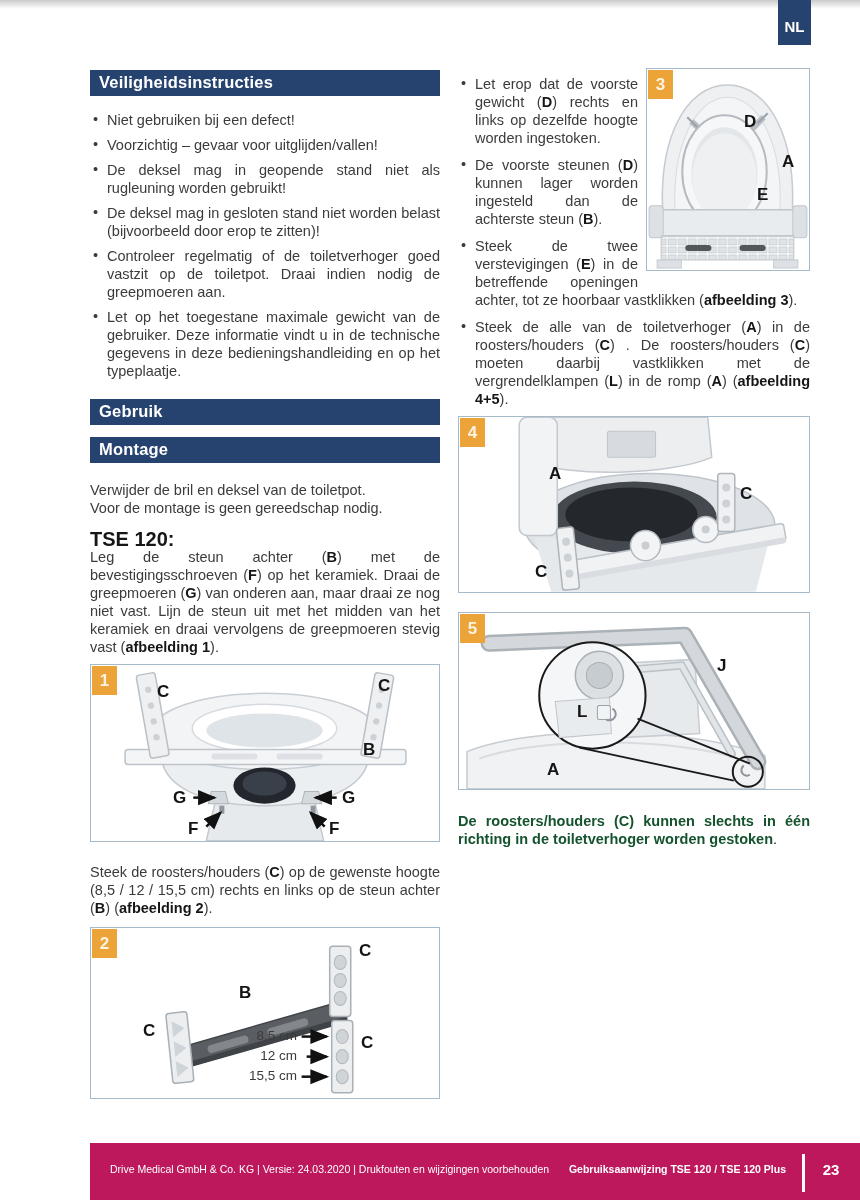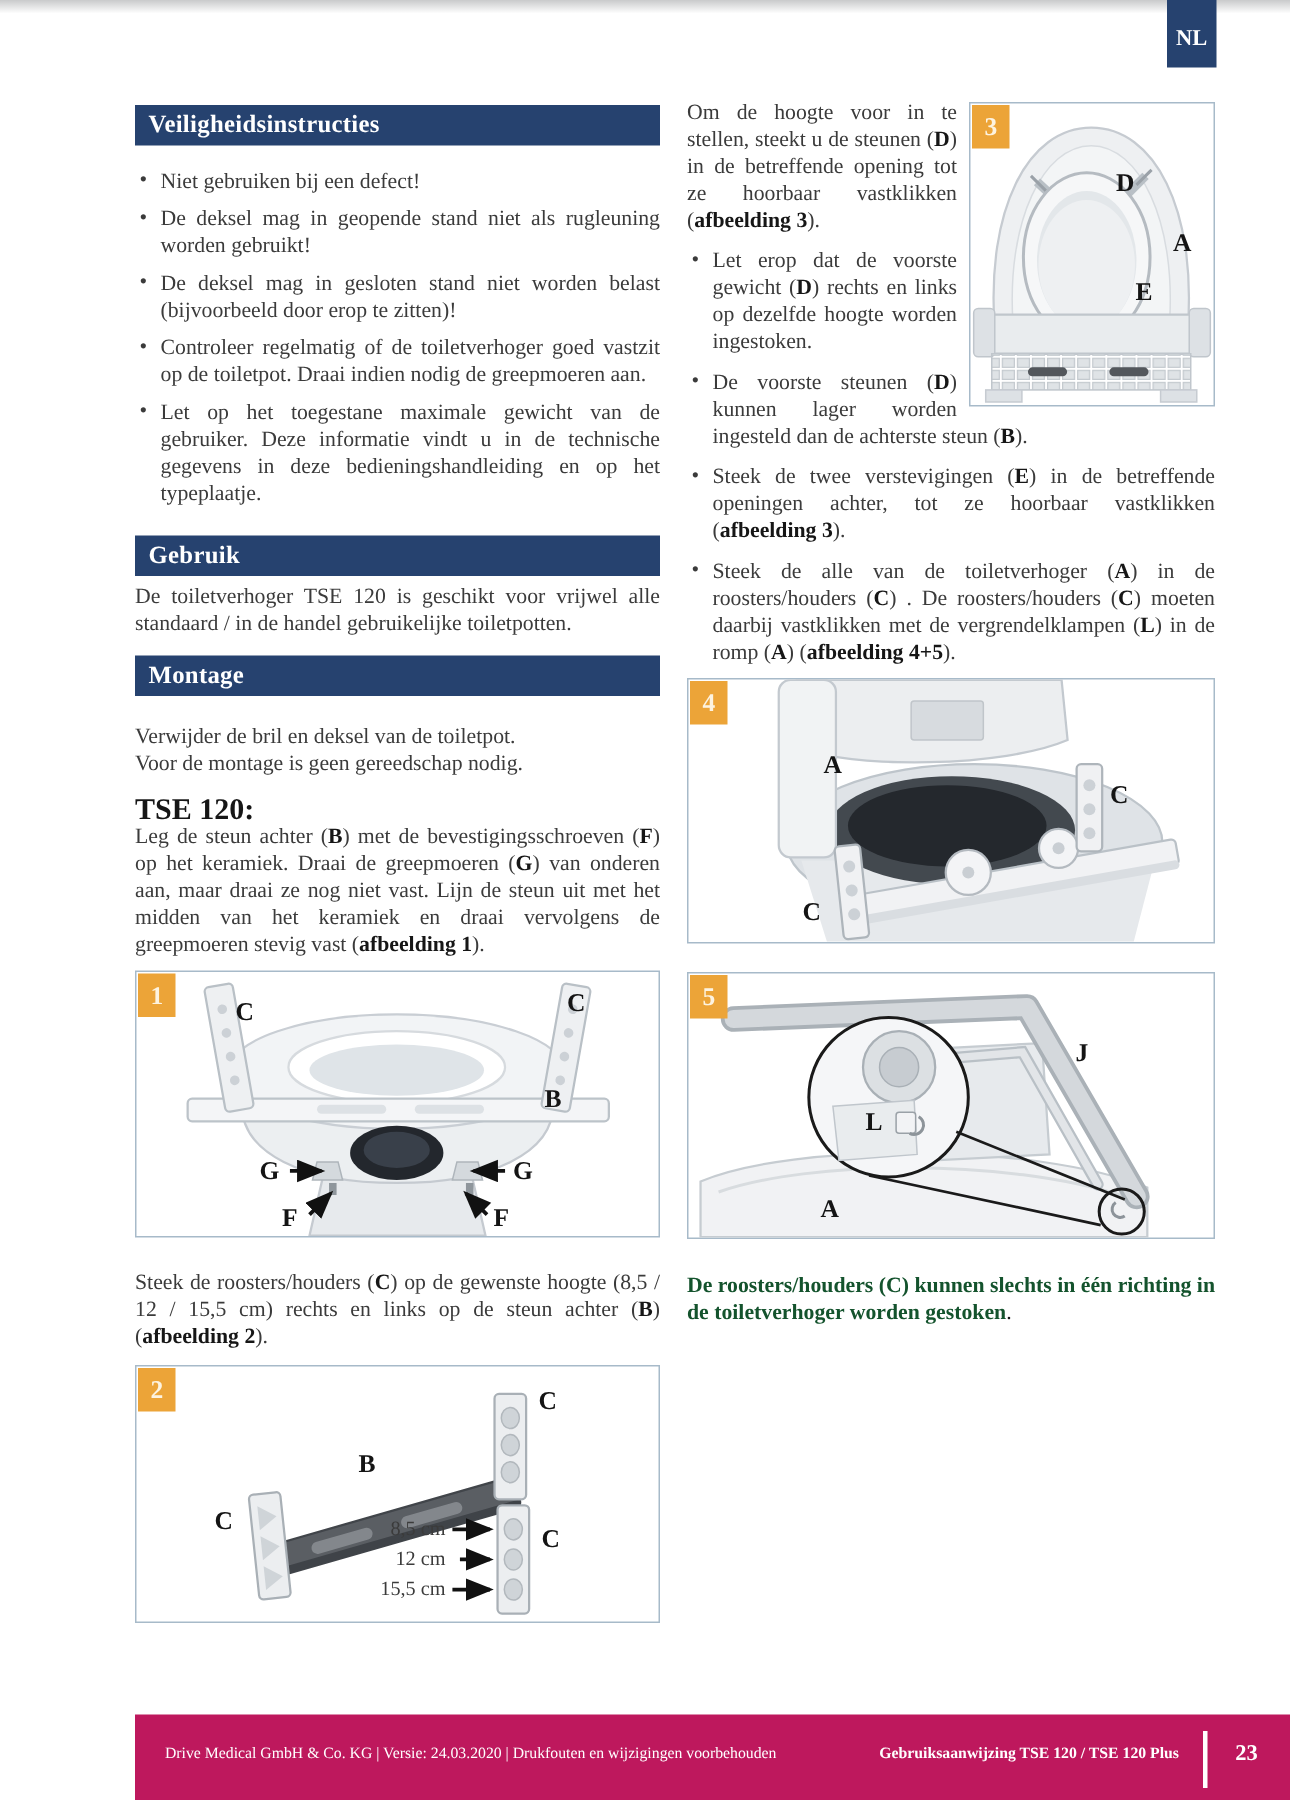--- a/index.html
+++ b/index.html
@@ -1,17 +1,17 @@
 <!DOCTYPE html>
 <html><head>
 <meta charset="utf-8">
 <style>
   html,body{margin:0;padding:0;background:#ffffff;}
   .page{position:relative;width:860px;height:1200px;background:#ffffff;overflow:hidden;
-        font-family:Liberation Serif, serif;color:#3b3b3b;}
+        font-family:Liberation Sans, sans-serif;color:#3b3b3b;}
   .top-shade{position:absolute;top:0;left:0;right:0;height:9px;
         background:linear-gradient(#c9cacb,rgba(255,255,255,0));}
   .nl-badge{position:absolute;left:778px;top:0;width:33px;height:45px;background:#26426f;
         color:#fff;font-weight:bold;font-size:15px;display:flex;align-items:center;
         justify-content:center;padding-top:7px;box-sizing:border-box;}
   .col-left{position:absolute;left:90px;top:70px;width:350px;}
   .col-right{position:absolute;left:458px;top:66px;width:352px;}
   .sec{background:#26426f;color:#ffffff;font-weight:bold;font-size:16.5px;
         padding:3px 0 4px 9px;letter-spacing:.2px;}
   .txt{font-size:14.5px;line-height:18px;text-align:justify;}
@@ -50,28 +50,28 @@
 <div class="page">
   <div class="top-shade"></div>
   <div class="nl-badge">NL</div>
 
   <div class="col-left">
 
     <div class="sec">Veiligheidsinstructies</div>
 
     <div class="m15">
       <div class="bul" style="margin-top:0">Niet gebruiken bij een defect!</div>
+      <div class="bul">Voorzichtig – gevaar voor uitglijden/vallen!</div>
       <div class="bul">De deksel mag in geopende stand niet als rugleuning worden gebruikt!</div>
       <div class="bul">De deksel mag in gesloten stand niet worden belast (bijvoorbeeld door erop te zitten)!</div>
       <div class="bul">Controleer regelmatig of de toiletverhoger goed vastzit op de toiletpot. Draai indien nodig de greepmoeren aan.</div>
       <div class="bul">Let op het toegestane maximale gewicht van de gebruiker. Deze informatie vindt u in de technische gegevens in deze bedieningshandleiding en op het typeplaatje.</div>
     </div>
 
     <div class="sec m19">Gebruik</div>
-    <div class="txt m5">De toiletverhoger TSE 120 is geschikt voor vrijwel alle standaard / in de handel gebruikelijke toiletpotten.</div>
 
     <div class="sec m12">Montage</div>
     <div class="m18">
       <div class="txt">Verwijder de bril en deksel van de toiletpot.</div>
       <div class="txt">Voor de montage is geen gereedschap nodig.</div>
     </div>
 
     <div class="m13">
       <div class="tse-head">TSE 120:</div>
       <div class="txt"><span>Leg de steun achter (</span><b>B</b><span>) met de bevestigingsschroeven (</span><b>F</b><span>) op het keramiek. Draai de greepmoeren (</span><b>G</b><span>) van onderen aan, maar draai ze nog niet vast. Lijn de steun uit met het midden van het keramiek en draai vervolgens de greepmoeren stevig vast (</span><b>afbeelding 1</b><span>).</span></div>
@@ -201,21 +201,20 @@
         <rect x="38" y="175" width="26" height="6" rx="3" fill="#53575c"></rect>
         <rect x="92" y="175" width="26" height="6" rx="3" fill="#53575c"></rect>
         <rect x="10" y="190" width="24" height="8" fill="#dde1e5" stroke="#c6cbd1"></rect>
         <rect x="126" y="190" width="24" height="8" fill="#dde1e5" stroke="#c6cbd1"></rect>
       </svg>
       <span class="lbl" style="left:97px;top:44px">D</span>
       <span class="lbl" style="left:135px;top:84px">A</span>
       <span class="lbl" style="left:110px;top:117px">E</span>
     </div>
 
-    <div class="txt"><span>Om de hoogte voor in te stellen, steekt u de steunen (</span><b>D</b><span>) in de betreffende opening tot ze hoorbaar vastklikken (</span><b>afbeelding 3</b><span>).</span></div>
 
     <div class="bul" style="margin-top:9px"><span>Let erop dat de voorste gewicht (</span><b>D</b><span>) rechts en links op dezelfde hoogte worden ingestoken.</span></div>
     <div class="bul" style="margin-top:9px"><span>De voorste steunen (</span><b>D</b><span>) kunnen lager worden ingesteld dan de achterste steun (</span><b>B</b><span>).</span></div>
     <div class="bul" style="margin-top:9px"><span>Steek de twee verstevigingen (</span><b>E</b><span>) in de betreffende openingen achter, tot ze hoorbaar vastklikken (</span><b>afbeelding 3</b><span>).</span></div>
     <div class="bul" style="margin-top:9px"><span>Steek de alle van de toiletverhoger (</span><b>A</b><span>) in de roosters/houders (</span><b>C</b><span>) . De roosters/houders (</span><b>C</b><span>) moeten daarbij vastklikken met de vergrendelklampen (</span><b>L</b><span>) in de romp (</span><b>A</b><span>) (</span><b>afbeelding 4+5</b><span>).</span></div>
 
     <div class="fig fig4">
       <div class="fig-num">4</div>
       <svg viewBox="0 0 349 174">
         <ellipse cx="190" cy="108" rx="125" ry="52" fill="#dfe3e7" stroke="#bec5cb" stroke-width="1.5"></ellipse>

